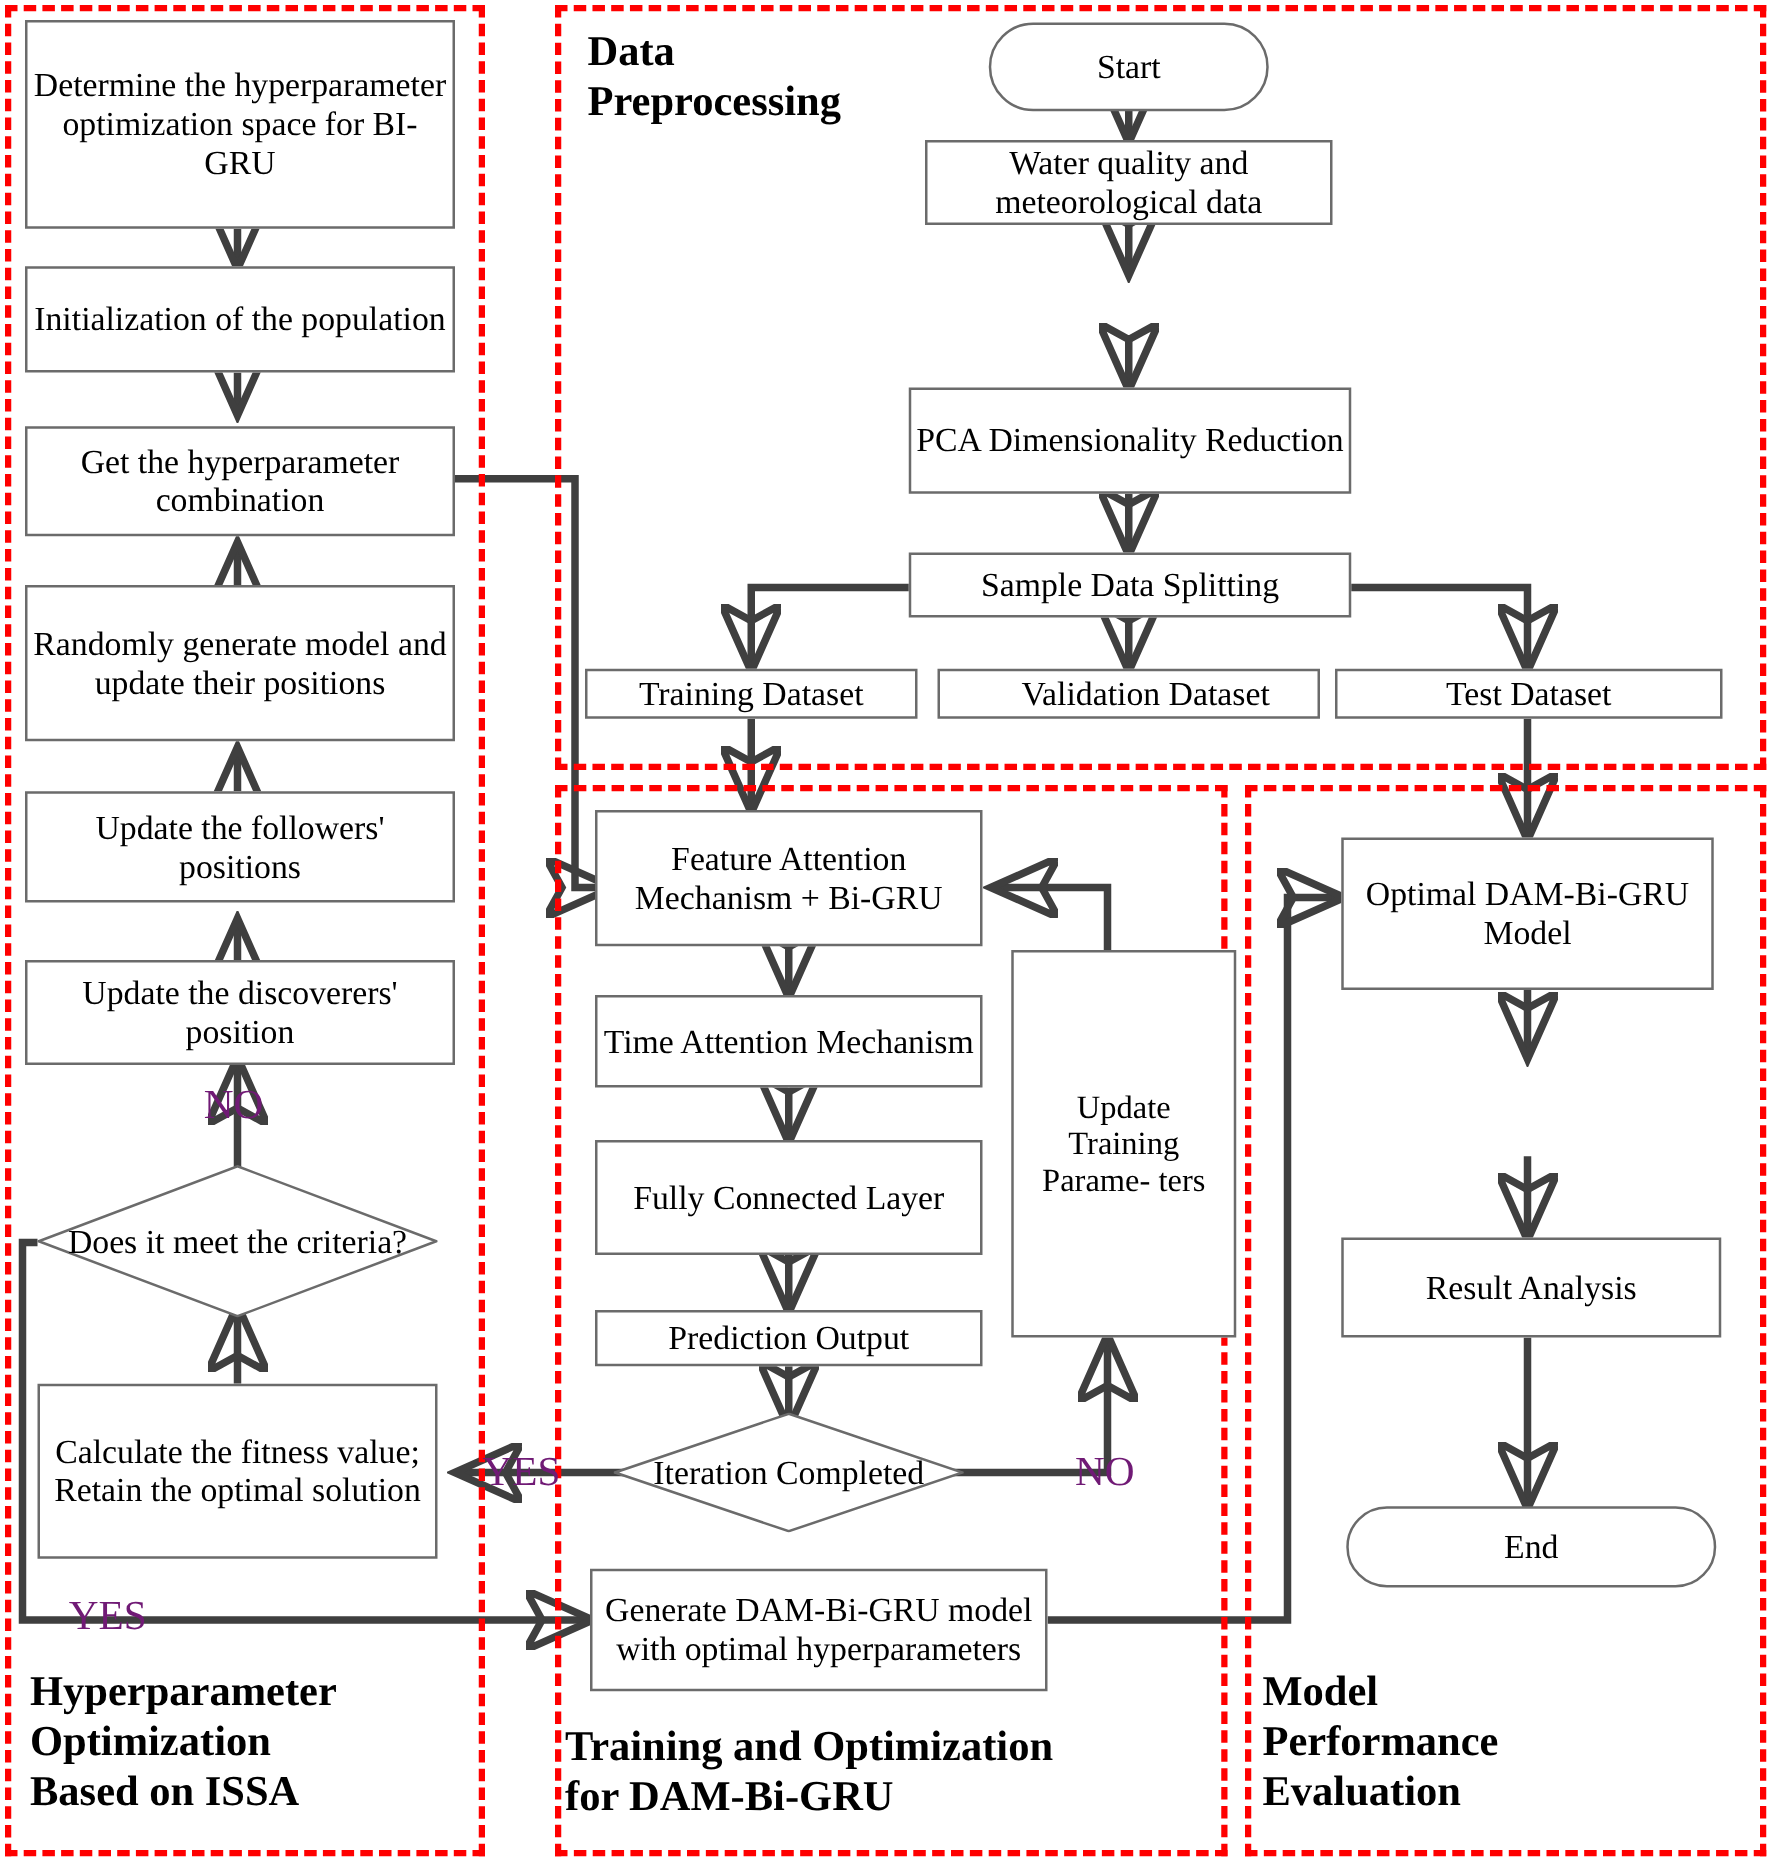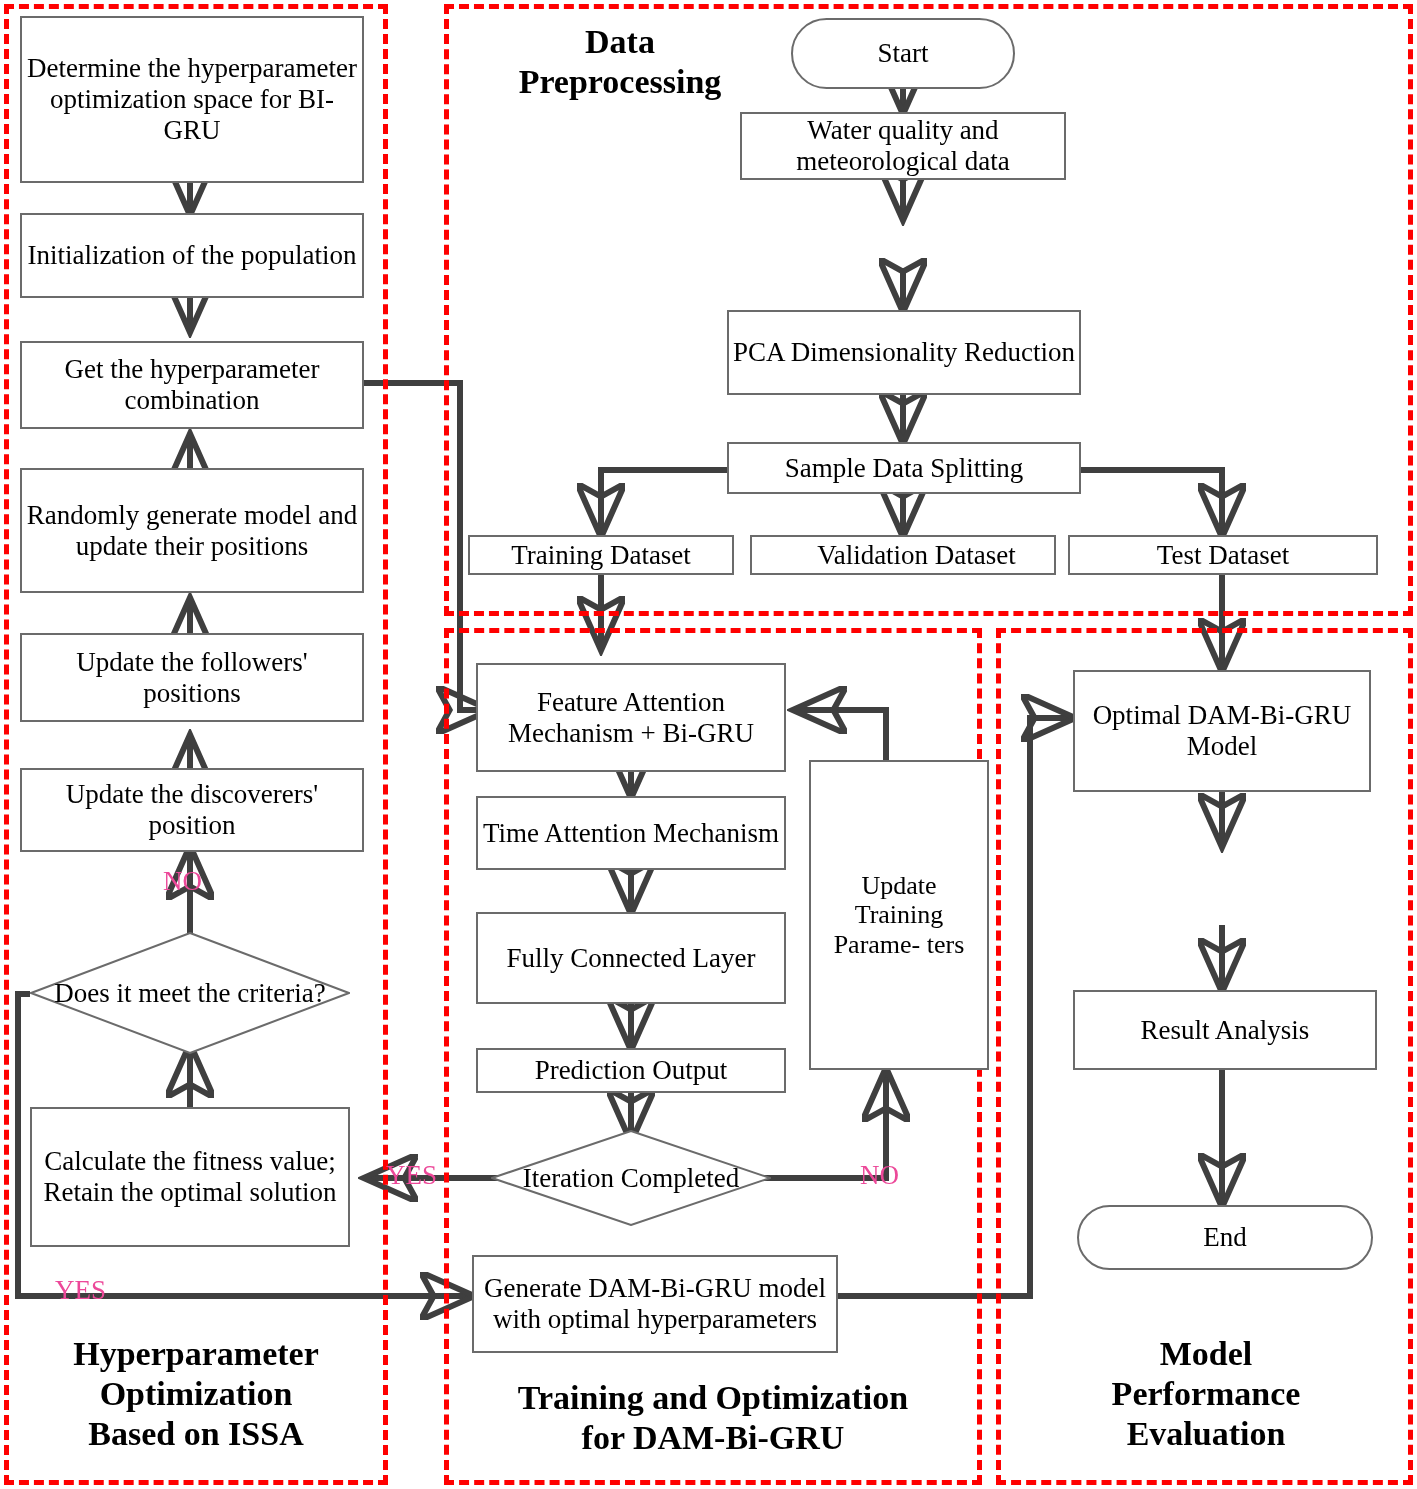--- a/index.html
+++ b/index.html
@@ -44,34 +44,34 @@
     position:absolute; inset:0;
     display:flex; align-items:center; justify-content:center;
     text-align:center; line-height:1.12;
     font-family:"Liberation Serif", serif;
     font-size:27px; color:#000;
   }
 
   
   .caption{
     position:absolute;
-    text-align:center;
+    text-align:left;
     font-family:"Liberation Serif", serif;
     font-weight:bold;
     font-size:34px;
     line-height:1.18;
     color:#000;
   }
 
   
   .elabel{
     position:absolute;
     font-family:"Liberation Serif", serif;
-    font-size:27px;
-    color:#ec4899;
+    font-size:33px;
+    color:#701a75;
     white-space:nowrap;
   }
 
   
   #edges{position:absolute;left:0;top:0;width:1417px;height:1489px;}
   #edges line, #edges polyline, #edges path{ fill:none; stroke:#3f3f3f; }
 </style>
 </head>
 <body>
 
@@ -191,21 +191,21 @@
   <div class="node" style="left:727px; top:310px; width:354px; height:85px;">PCA Dimensionality Reduction</div>
 
   <div class="node" style="left:727px; top:442px; width:354px; height:52px;">Sample Data Splitting</div>
 
   <div class="node" style="left:468px; top:535px; width:266px; height:40px;">Training Dataset</div>
 
   <div class="node" style="left:750px; top:535px; width:306px; height:40px;padding-left:31px;">Validation Dataset</div>
 
   <div class="node" style="left:1068px; top:535px; width:310px; height:40px;">Test Dataset</div>
 
-  <div class="node" style="left:476px; top:648px; width:310px; height:109px;margin-top:15px;">Feature Attention Mechanism + Bi-GRU</div>
+  <div class="node" style="left:476px; top:648px; width:310px; height:109px;">Feature Attention Mechanism + Bi-GRU</div>
 
   <div class="node" style="left:476px; top:796px; width:310px; height:74px;">Time Attention Mechanism</div>
 
   <div class="node" style="left:476px; top:912px; width:310px; height:92px;">Fully Connected Layer</div>
 
   <div class="node" style="left:476px; top:1048px; width:310px; height:45px;">Prediction Output</div>
 
   <div class="node" style="left:809px; top:760px; width:180px; height:310px; font-size:26px;">Update Training Parame- ters</div>
 
   <div class="diamond" style="left:491px; top:1130px; width:280px; height:96px;">

